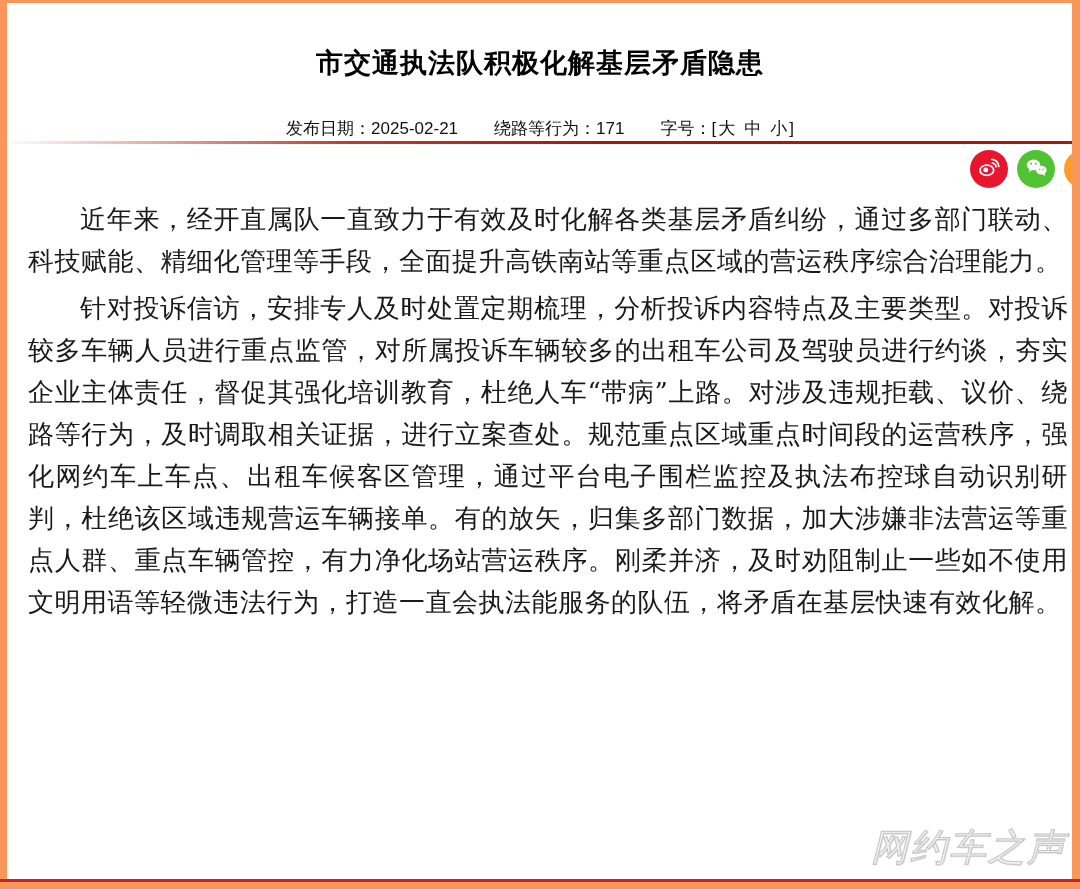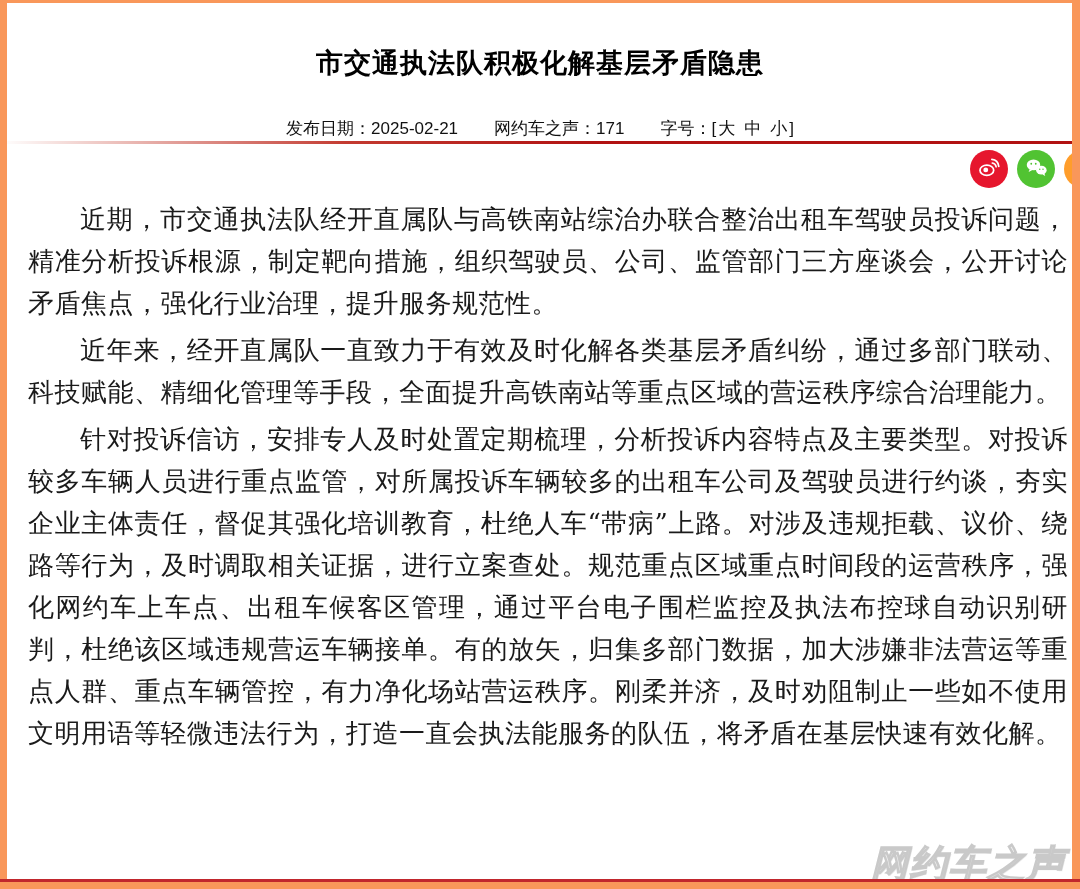--- a/index.html
+++ b/index.html
@@ -71,23 +71,23 @@
     line-height:42px;
     text-indent:2em;
     text-align:justify;
     letter-spacing:0.5px;
     color:#1a1a1a;
     font-family:"DejaVu Serif","Liberation Serif",serif;
   }
 
   
   .watermark {
-    position:absolute; right:14px; bottom:0;
+    position:absolute; right:14px; bottom:16px;
     z-index:10;
-    font-size:37px; font-weight:bold; font-style:italic;
+    font-size:37px; font-weight:normal; font-style:italic;
     letter-spacing:2px;
     color:rgba(255,255,255,0.25);
     -webkit-text-stroke:1.3px #c9c9c9;
     text-shadow:1px 1px 0 rgba(200,200,200,0.35);
     font-family:"Liberation Sans","DejaVu Sans",sans-serif;
     pointer-events:none;
   }
 </style>
 </head>
 <body>
@@ -98,21 +98,21 @@
 <div class="frame-bottom-red"></div>
 <div class="frame-bottom-orange"></div>
 
 <h1 class="page-title">市交通执法队积极化解基层矛盾隐患</h1>
 
 <div class="meta-row">
   <span class="meta-item">
     <span>发布日期：</span><span>2025-02-21</span>
   </span>
   <span class="meta-item">
-    <span>网约车之声：</span><span>171</span>
+    <span>绕路等行为：</span><span>171</span>
   </span>
   <span class="meta-item">
     <span>字号：</span><span>[</span><span class="font-size-links">
         <span class="font-size-link">大</span>
         <span class="font-size-link">中</span>
         <span class="font-size-link">小</span>
       </span><span>]</span>
   </span>
 </div>
 
@@ -142,18 +142,17 @@
         <circle cx="26.7" cy="20.3" r="1" fill="#51c332"></circle>
       </svg>
     </span>
   </div>
   <div class="share-circle share-third">
     <span></span>
   </div>
 </div>
 
 <div class="article">
-  <p>近期，市交通执法队经开直属队与高铁南站综治办联合整治出租车驾驶员投诉问题，精准分析投诉根源，制定靶向措施，组织驾驶员、公司、监管部门三方座谈会，公开讨论矛盾焦点，强化行业治理，提升服务规范性。</p>
   <p>近年来，经开直属队一直致力于有效及时化解各类基层矛盾纠纷，通过多部门联动、科技赋能、精细化管理等手段，全面提升高铁南站等重点区域的营运秩序综合治理能力。</p>
   <p>针对投诉信访，安排专人及时处置定期梳理，分析投诉内容特点及主要类型。对投诉较多车辆人员进行重点监管，对所属投诉车辆较多的出租车公司及驾驶员进行约谈，夯实企业主体责任，督促其强化培训教育，杜绝人车“带病”上路。对涉及违规拒载、议价、绕路等行为，及时调取相关证据，进行立案查处。规范重点区域重点时间段的运营秩序，强化网约车上车点、出租车候客区管理，通过平台电子围栏监控及执法布控球自动识别研判，杜绝该区域违规营运车辆接单。有的放矢，归集多部门数据，加大涉嫌非法营运等重点人群、重点车辆管控，有力净化场站营运秩序。刚柔并济，及时劝阻制止一些如不使用文明用语等轻微违法行为，打造一直会执法能服务的队伍，将矛盾在基层快速有效化解。</p>
 </div>
 
 <div class="watermark">网约车之声</div>
 
 </body></html>

